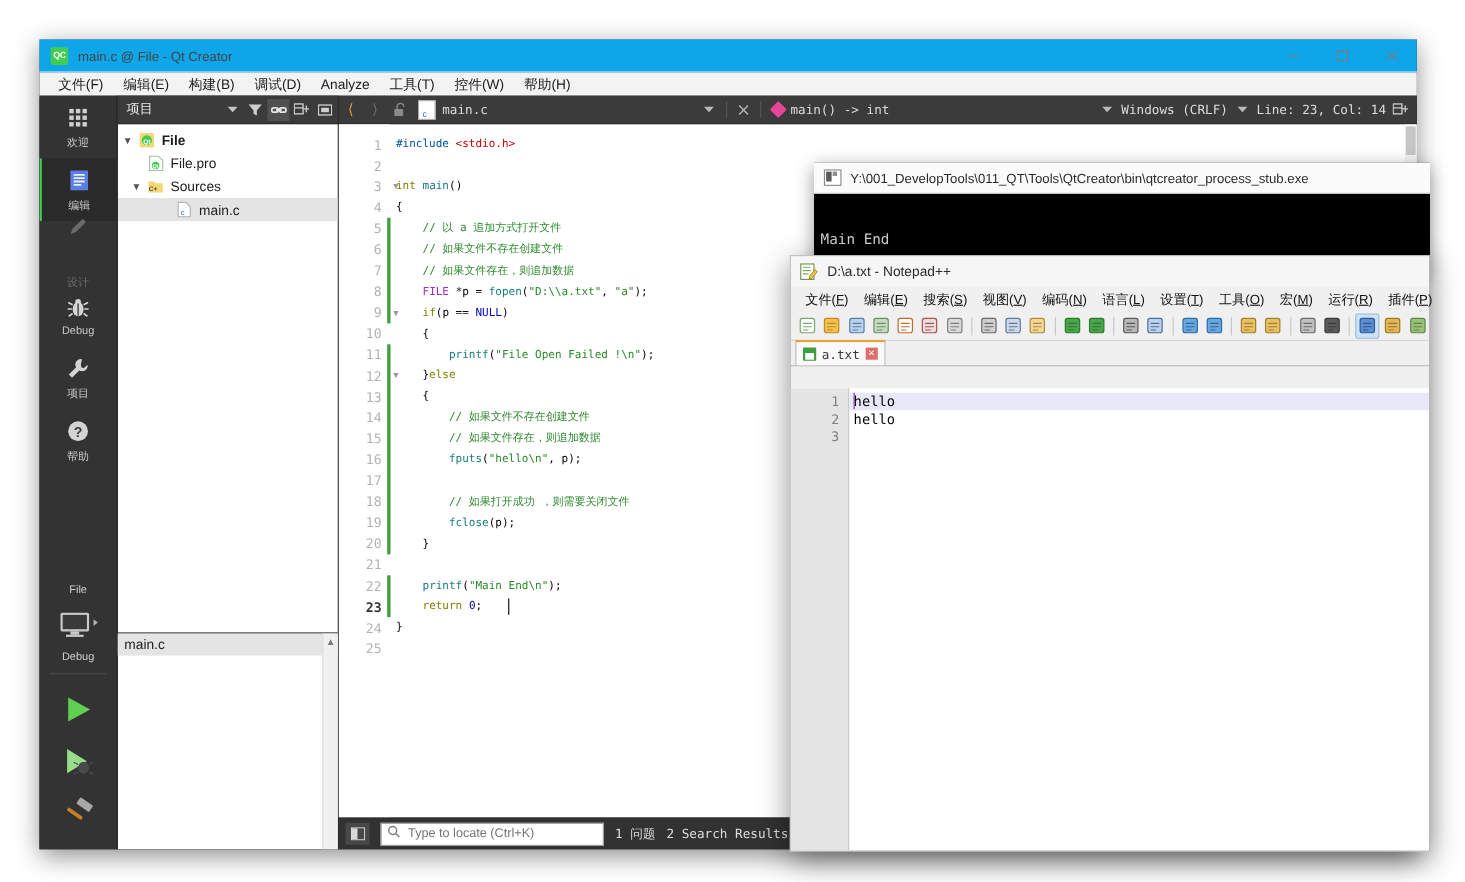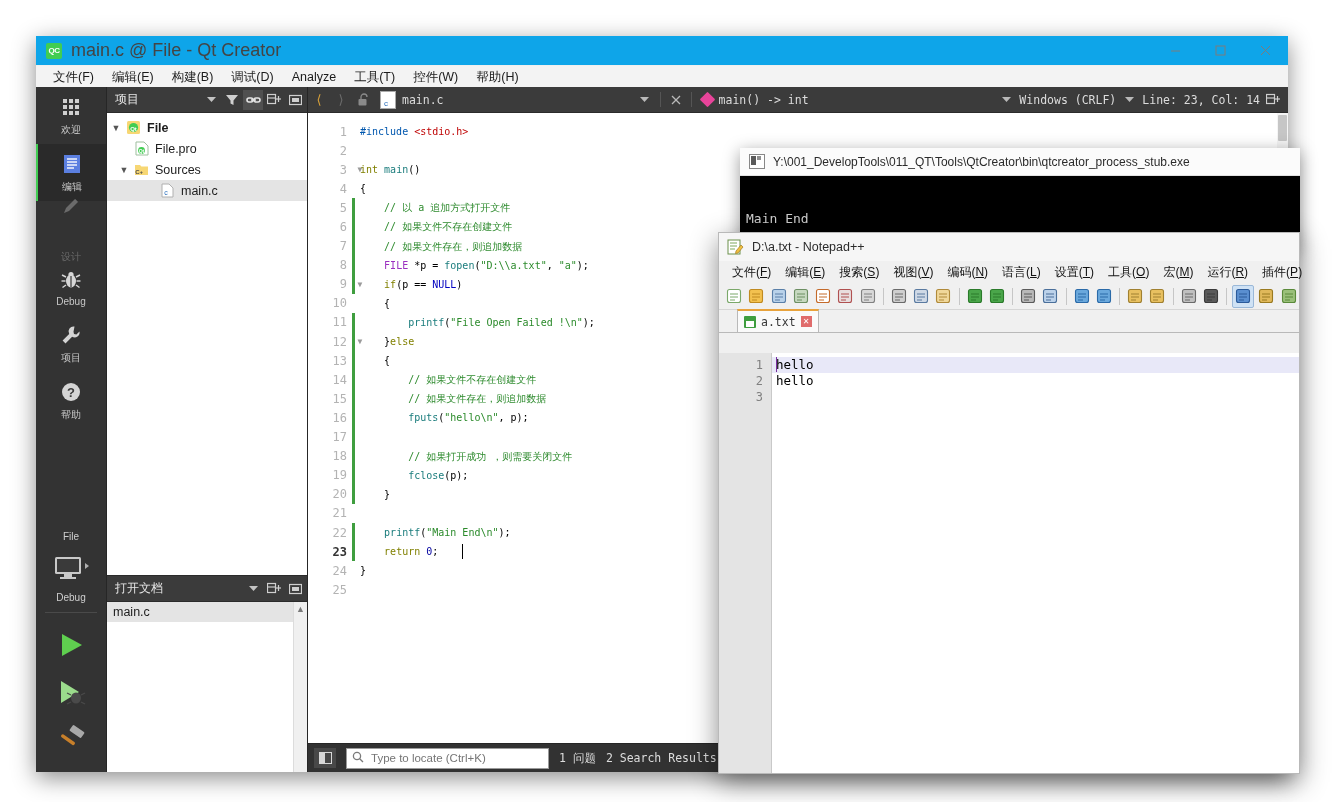--- a/index.html
+++ b/index.html
@@ -7,21 +7,21 @@
   #root{position:relative;width:1332px;height:802px;background:#fff;}
 
   
   #qt-window{position:absolute;left:36px;top:36px;width:1252px;height:736px;background:#2d2d2d;
     box-shadow:0 6px 22px rgba(0,0,0,.45);}
   .qt-titlebar{height:29px;background:#0ea5e9;border-bottom:1px solid #efefef;display:flex;align-items:center;
     position:relative;}
   .qt-logo{width:16px;height:16px;margin-left:10px;background:#41cd52;border-radius:2px;position:relative;
     display:flex;align-items:center;justify-content:center;}
   .qt-logo span{color:#fff;font-size:8px;font-weight:bold;letter-spacing:-.5px;font-family:"Liberation Sans",sans-serif;}
-  .qt-title-text{margin-left:9px;font-size:18px;color:#444;font-family:"Liberation Sans",sans-serif;}
+  .qt-title-text{margin-left:9px;font-size:12px;color:#444;font-family:"Liberation Sans",sans-serif;}
   .win-controls{position:absolute;right:0;top:0;height:29px;display:flex;}
   .win-btn{width:45px;height:29px;display:flex;align-items:center;justify-content:center;color:#8a8a8a;}
   .win-btn svg{display:block;}
 
   .qt-menubar{height:22px;background:#f3f3f3;display:flex;align-items:center;padding-left:8px;
     border-bottom:1px solid #d9d9d9;}
   .qt-menu-item{font-size:12.5px;color:#1b1b1b;padding:2px 9px;font-family:"Liberation Sans",sans-serif;white-space:nowrap;}
 
   .qt-body{position:absolute;left:0;top:51px;right:0;bottom:0;background:#2e2e2e;display:flex;}
 
@@ -133,21 +133,21 @@
   .npp-menu{font-size:12px;color:#121212;padding:1px 7px;font-family:"Liberation Sans",sans-serif;white-space:nowrap;}
   .npp-menu u{text-decoration:underline;}
   .npp-toolbar{height:26px;background:#f0f0f0;display:flex;align-items:center;padding-left:5px;gap:2px;
     border-bottom:1px solid #d6d6d6;}
   .tb-ico{width:21px;height:21px;display:flex;align-items:center;justify-content:center;}
   .tb-ico.boxed{border:1px solid #9ab8d8;background:#cfe2f5;border-radius:2px;}
   .tb-sep{width:1px;height:17px;background:#c6c6c6;margin:0 3px;}
   .npp-tabs{height:22px;background:#f0f0f0;display:flex;align-items:flex-end;padding-left:4px;
     border-bottom:1px solid #b9b9b9;}
   .npp-tab{height:21px;display:flex;align-items:center;gap:5px;padding:0 6px;background:#fafafa;
-    border:1px solid #b9b9b9;border-bottom:none;border-top:2px solid #e8a33d;margin-left:14px;}
+    border:1px solid #b9b9b9;border-bottom:none;border-top:2px solid #e8a33d;}
   .npp-tab-text{font-size:11.5px;color:#3a3a3a;font-family:"DejaVu Sans Mono","Liberation Mono",monospace;}
   .save-ico{width:12px;height:12px;background:#3f9e3f;border-radius:1px;position:relative;}
   .save-ico:after{content:"";position:absolute;left:2px;top:5px;width:8px;height:6px;background:#fff;}
   .tab-close{width:11px;height:11px;background:#e06c6c;color:#fff;font-size:8px;
     display:flex;align-items:center;justify-content:center;font-family:"Liberation Sans",sans-serif;}
   .npp-edit{position:absolute;left:0;right:0;top:120px;bottom:0;background:#fff;display:flex;}
   .npp-gutter{width:52px;background:#e4e4e4;border-right:1px solid #c9c9c9;padding-top:4px;}
   .npp-gline{height:16px;line-height:16px;text-align:right;padding-right:8px;font-size:12px;color:#808080;
     font-family:"DejaVu Sans Mono","Liberation Mono",monospace;}
   .npp-text{flex:1;padding-top:4px;position:relative;}
@@ -404,42 +404,20 @@
               <svg width="13" height="15" viewBox="0 0 13 15">
                   <path d="M1 1 H8 L12 5 V14 H1 Z" fill="#ffffff" stroke="#b0b0b0" stroke-width="1"></path>
                   <text x="5" y="12" font-size="7" fill="#2a6ebb" text-anchor="middle" font-family="Liberation Sans">c</text>
                 </svg>
             </div>
             <span>main.c</span>
           </div>
         </div>
 
         <div class="opendocs">
-          <div class="dock-head">
-            <div class="dock-title">打开文档</div>
-            <div class="dock-btn">
-              <svg width="9" height="7" viewBox="0 0 9 7">
-                  <path d="M0 1 L4.5 6 L9 1 Z" fill="#c3c3c3"></path>
-                </svg>
-            </div>
-            <div class="dock-btn">
-              <svg width="14" height="13" viewBox="0 0 14 13">
-                <rect x="0.5" y="1.5" width="8" height="9" fill="none" stroke="#cfcfcf" stroke-width="1.2"></rect>
-                <line x1="0.5" y1="5" x2="8.5" y2="5" stroke="#cfcfcf" stroke-width="1.2"></line>
-                <line x1="11.5" y1="3" x2="11.5" y2="9" stroke="#cfcfcf" stroke-width="1.2"></line>
-                <line x1="8.5" y1="6" x2="14" y2="6" stroke="#cfcfcf" stroke-width="1.2"></line>
-              </svg>
-            </div>
-            <div class="dock-btn">
-              <svg width="13" height="12" viewBox="0 0 13 12">
-                <rect x="0.5" y="1.5" width="12" height="9" fill="none" stroke="#cfcfcf" stroke-width="1.2"></rect>
-                <rect x="3" y="4" width="7" height="4" fill="#cfcfcf"></rect>
-              </svg>
-            </div>
-          </div>
           <div class="od-list">
             <div class="od-item">main.c</div>
             <div class="od-scroll">
               <div class="arrow">▲</div>
             </div>
           </div>
         </div>
       </div>
 
       <div class="editarea">

